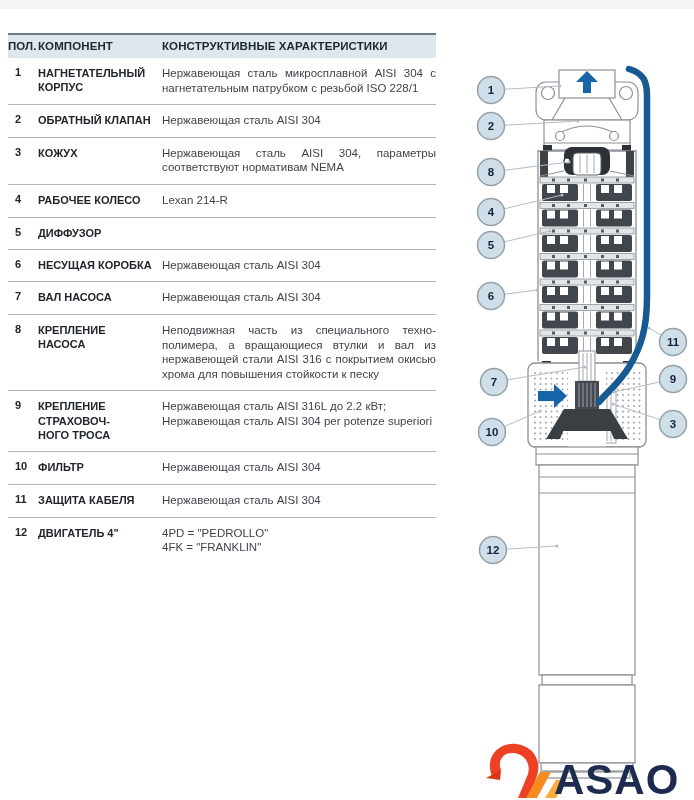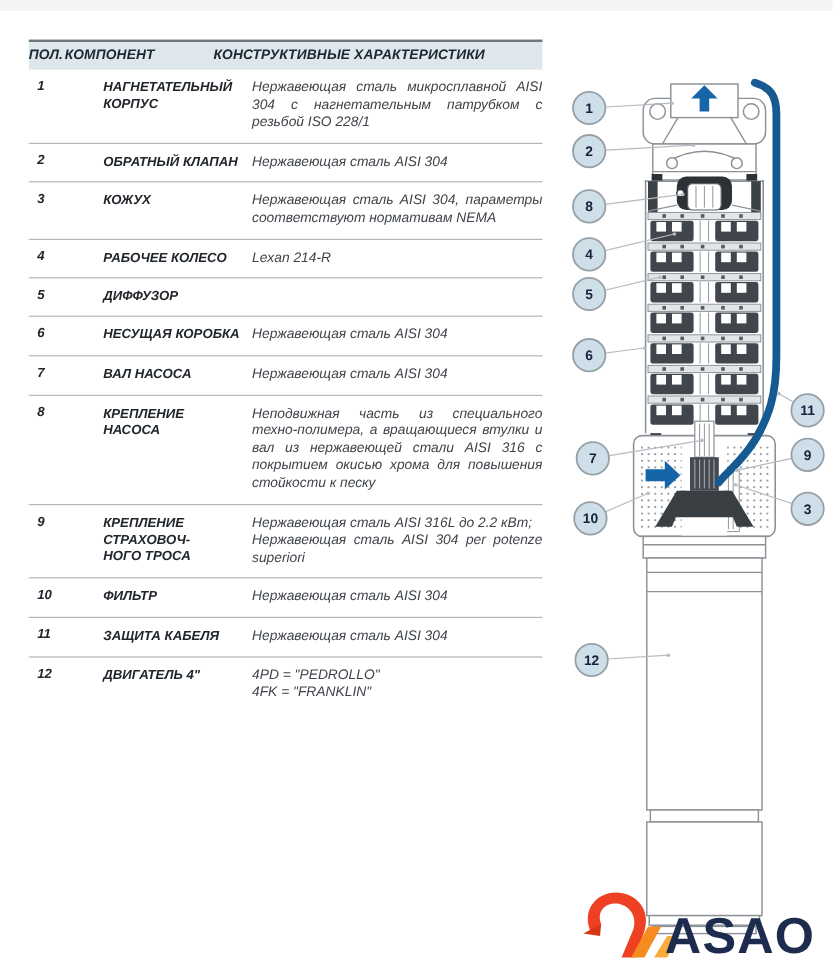--- a/index.html
+++ b/index.html
@@ -2,33 +2,33 @@
 <html><head>
 <meta charset="utf-8">
 <style>
   html,body{margin:0;padding:0;background:#ffffff;}
   .screen{
     position:relative;width:694px;height:800px;background:#ffffff;overflow:hidden;
     font-family:"Liberation Sans","DejaVu Sans",sans-serif;
   }
   .top-strip{position:absolute;left:0;top:0;width:694px;height:9px;background:#f3f4f5;}
   
-  .comp-table{position:absolute;left:24px;top:33px;width:428px;font-style:italic;}
+  .comp-table{position:absolute;left:8px;top:33px;width:428px;}
   .thead{
     display:flex;align-items:center;background:#dde7ec;border-top:2px solid #6e787f;
     padding:5px 0 6px 0;font-weight:bold;font-size:11.5px;color:#1c2733;letter-spacing:.1px;
   }
   .col-pos{width:30px;flex:none;}
   .col-comp{width:124px;flex:none;padding-right:8px;box-sizing:border-box;}
   .col-char{flex:1;}
   .thead .col-pos{padding-left:0;}
   .trow{display:flex;border-bottom:1px solid #b2b7bb;padding:8px 0 9px 0;}
   .trow:last-child{border-bottom:none;}
   .trow .col-pos{font-weight:bold;font-size:11px;color:#20262c;padding-left:7px;box-sizing:border-box;}
-  .trow .col-comp{font-weight:bold;font-size:11px;color:#20262c;line-height:1.3;white-space:pre-line;margin-left:32px;}
+  .trow .col-comp{font-weight:bold;font-size:11px;color:#20262c;line-height:1.3;white-space:pre-line;}
   .trow .col-char{font-size:11.5px;color:#3f444a;line-height:1.27;text-align:justify;white-space:pre-line;}
   
   .pump-svg{position:absolute;left:440px;top:55px;width:254px;height:745px;}
   .logo-svg{position:absolute;left:478px;top:738px;width:216px;height:62px;}
   .callout-num{font:bold 11.5px "Liberation Sans","DejaVu Sans",sans-serif;fill:#15243d;}
   .logo-text{font:bold 42px "Liberation Sans","DejaVu Sans",sans-serif;fill:#1d2b4f;letter-spacing:1px;}
 </style>
 </head>
 <body>
 

